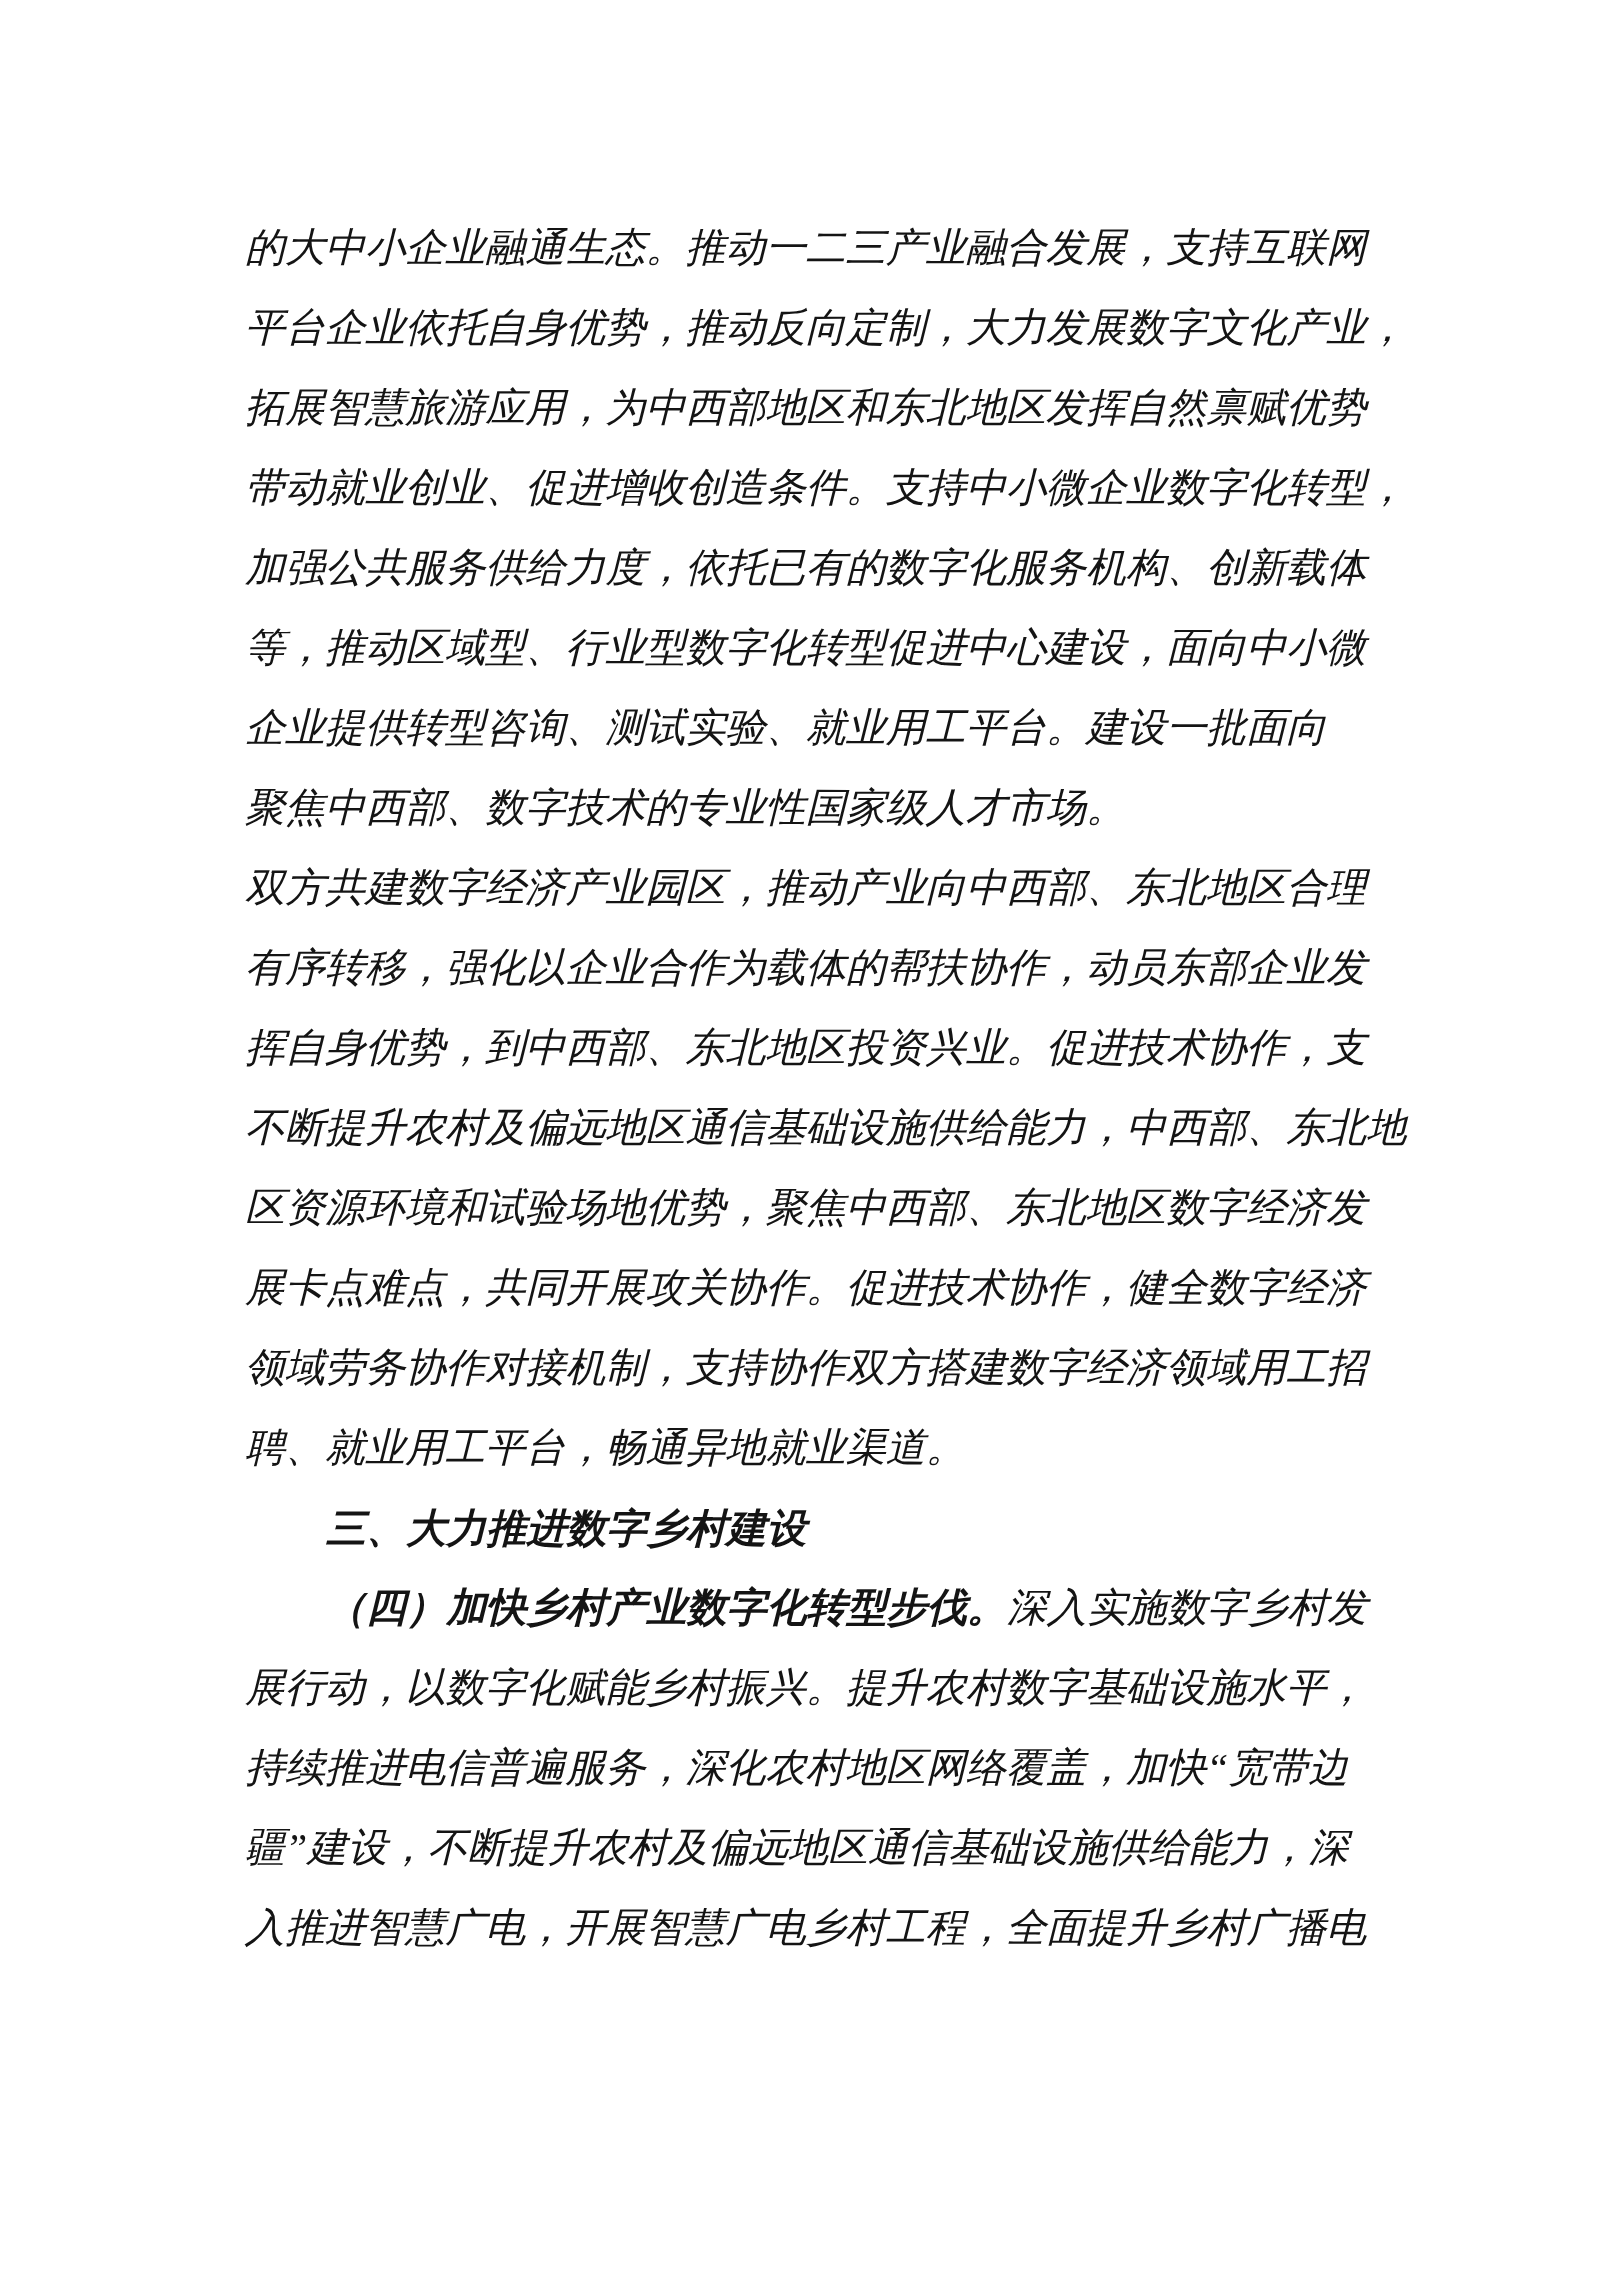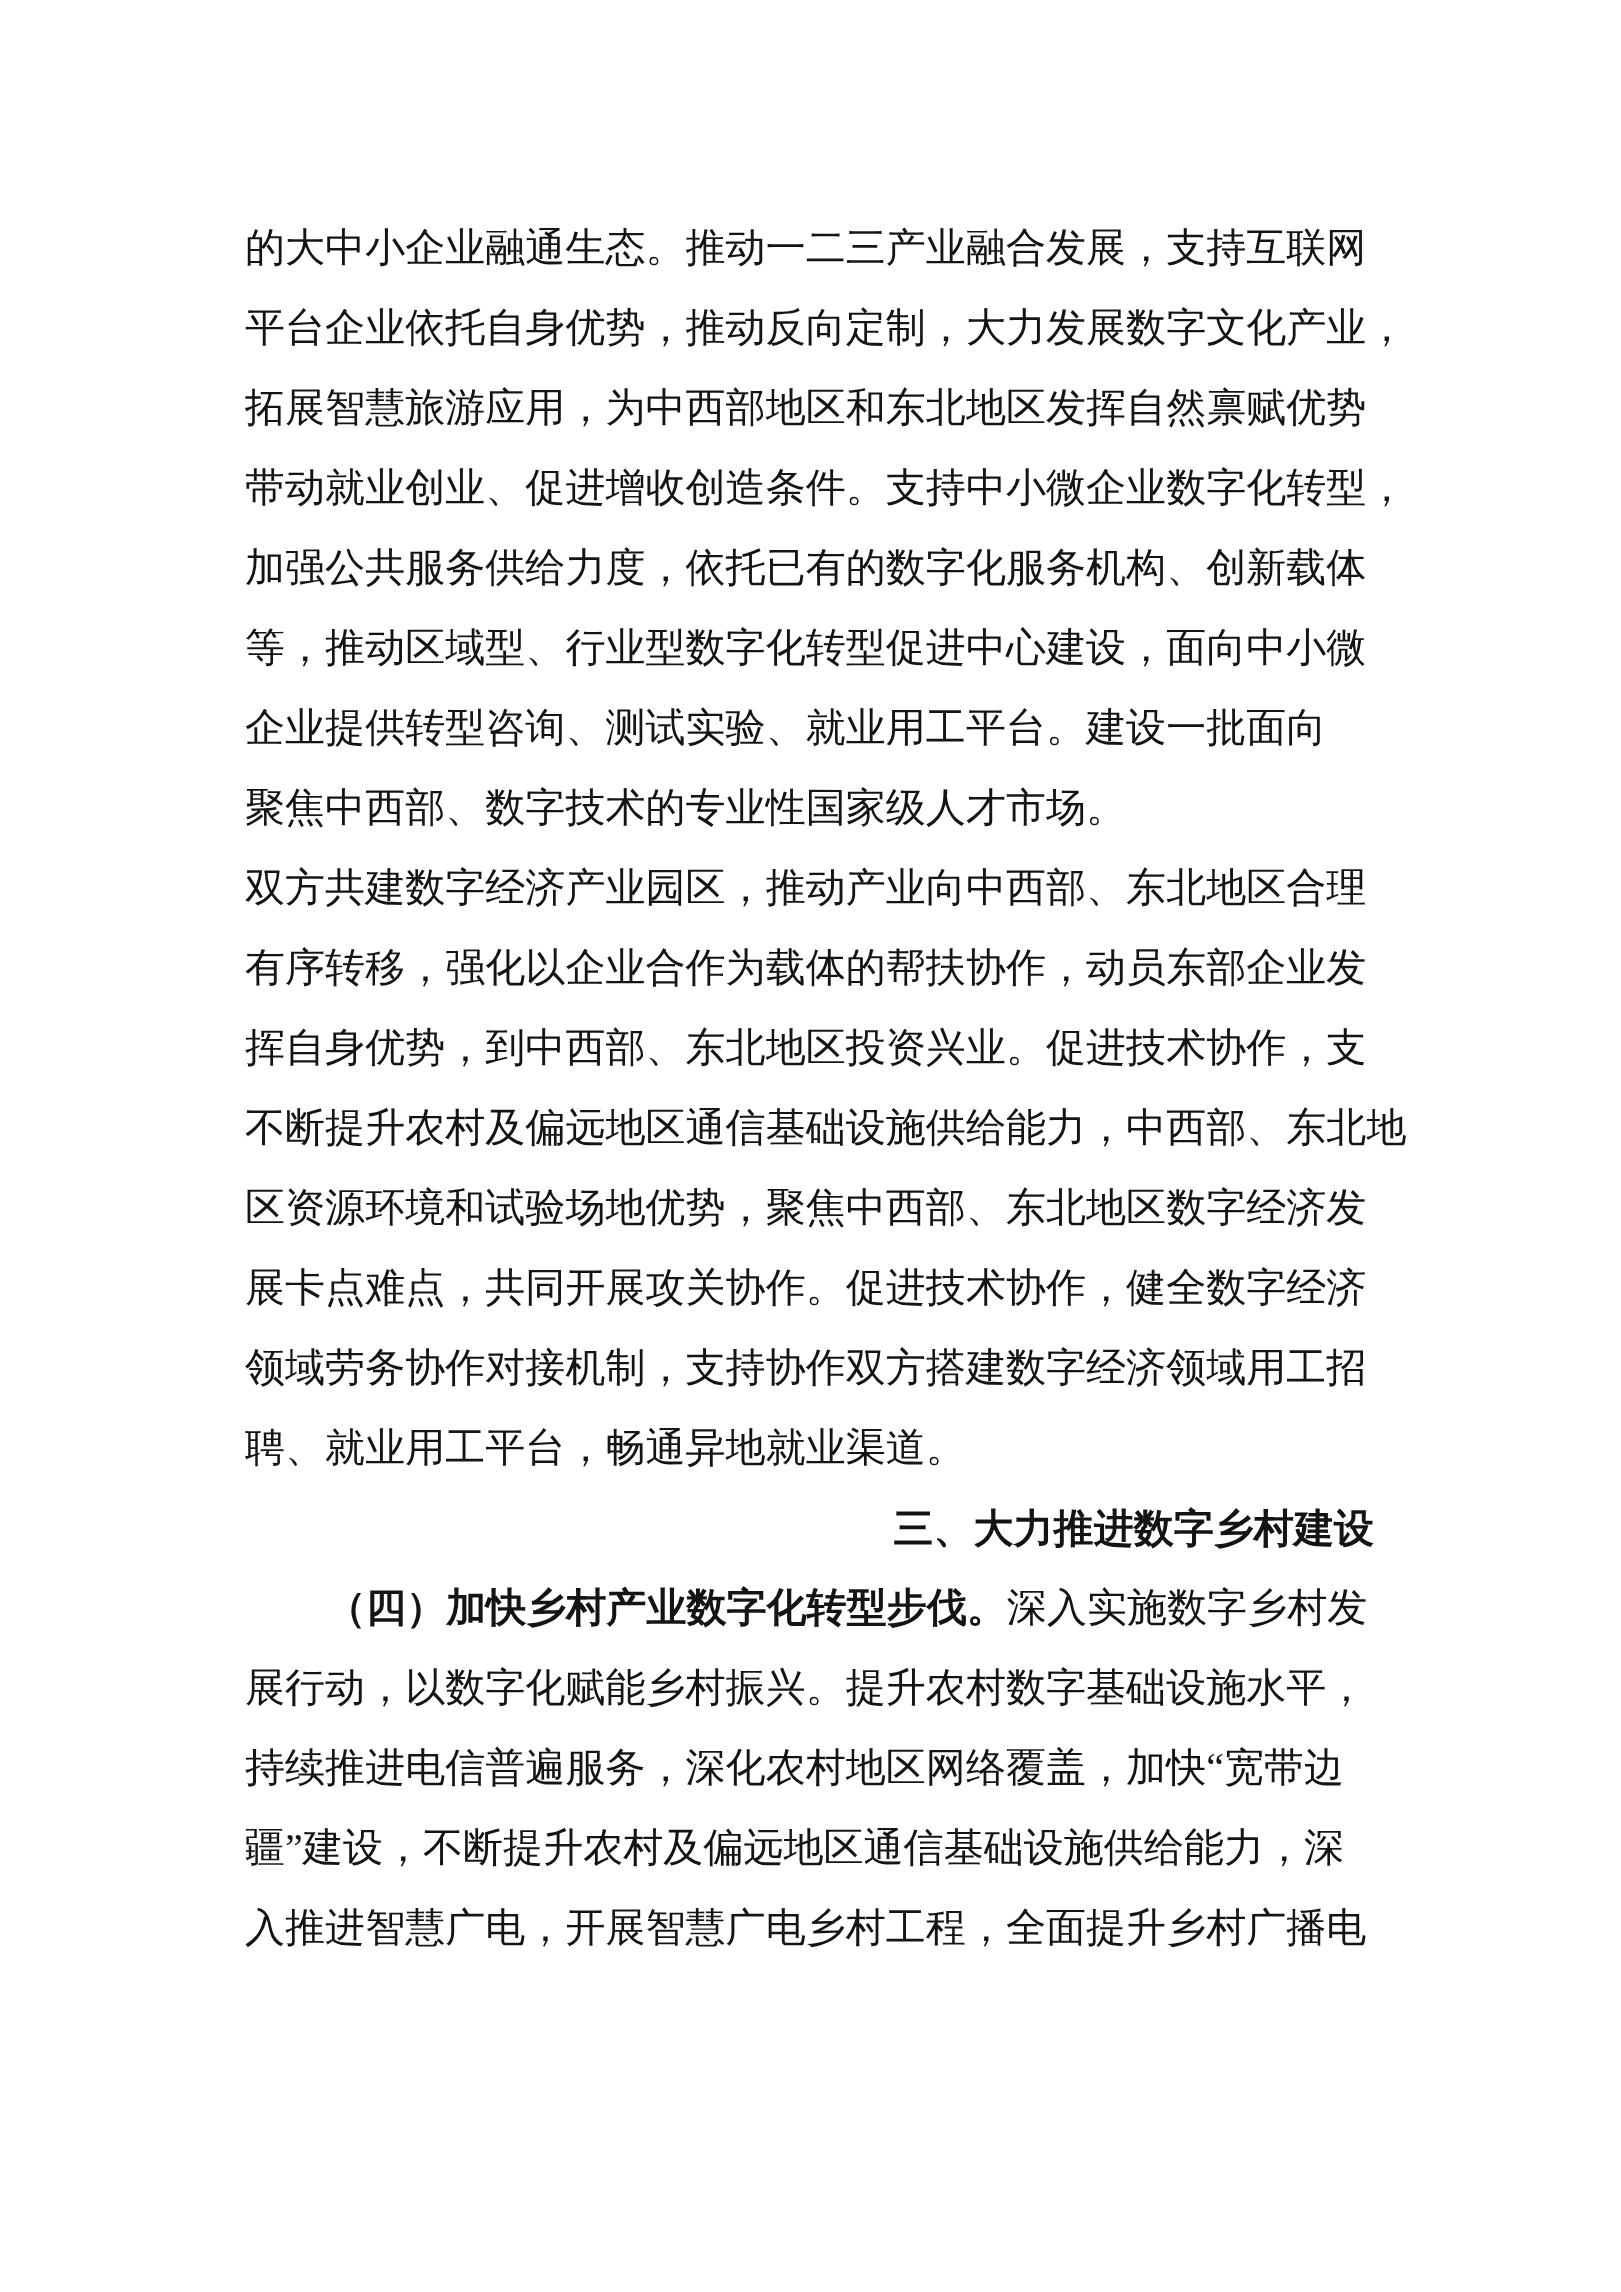--- a/index.html
+++ b/index.html
@@ -8,20 +8,21 @@
     background: #9e9e9e;
   }
   .page {
     position: relative;
     width: 1621px;
     height: 2293px;
     margin: 0 auto;
     background: #ffffff;
     overflow: hidden;
     font-family: "Liberation Serif", serif;
+    font-style: italic;
   }
   .text-block {
     position: absolute;
     left: 245px;
     top: 208px;
     width: 1129px;
   }
   .line {
     height: 80px;
     line-height: 80px;
@@ -30,21 +31,20 @@
     white-space: nowrap;
     color: #141414;
     font-family: "Liberation Serif", serif;
   }
   .line.indent {
     text-indent: 81px;
   }
   .line.heading {
     font-family: "Liberation Sans", sans-serif;
     font-weight: 700;
-    text-align: right;
   }
   .seg { font-weight: normal; }
   .seg.bold { font-weight: 700; }
   .line.heading .seg { font-weight: 700; }
 </style>
 </head>
 <body>
 
 <div class="page">
   <div class="text-block" id="text-block">

